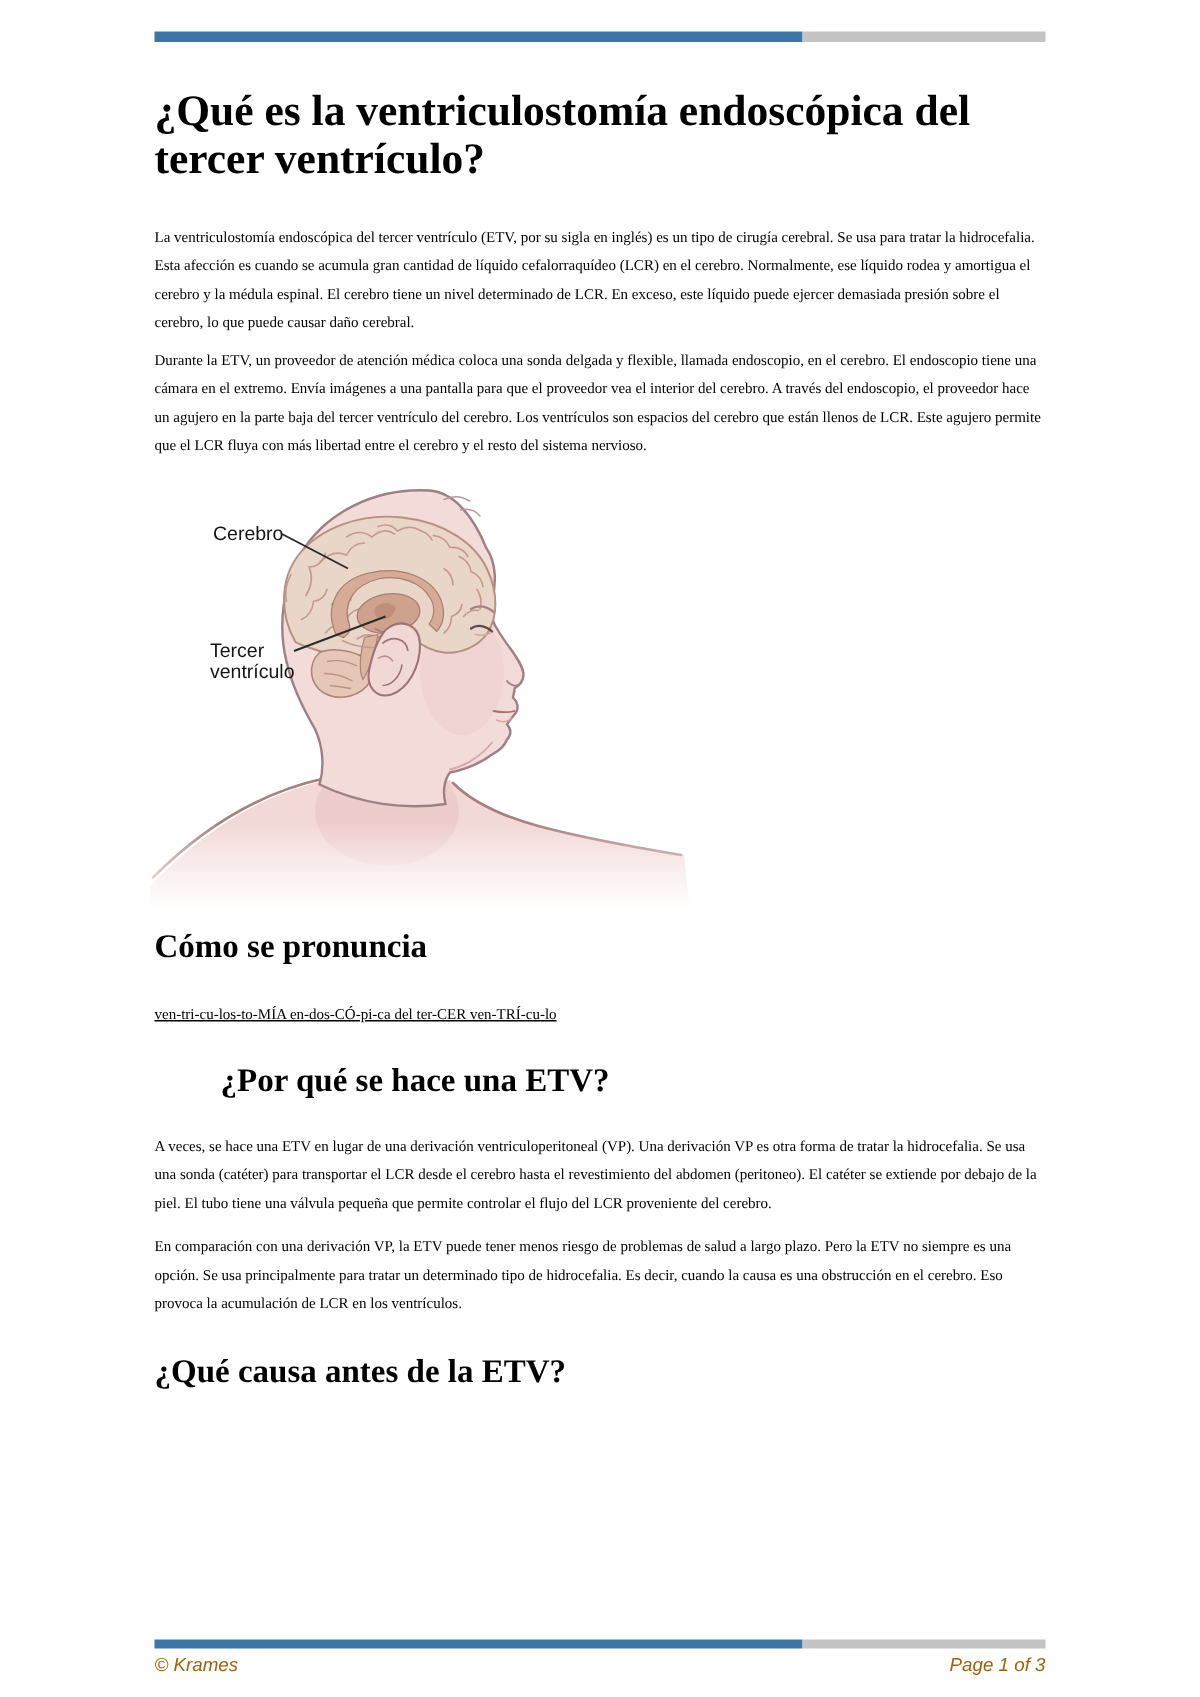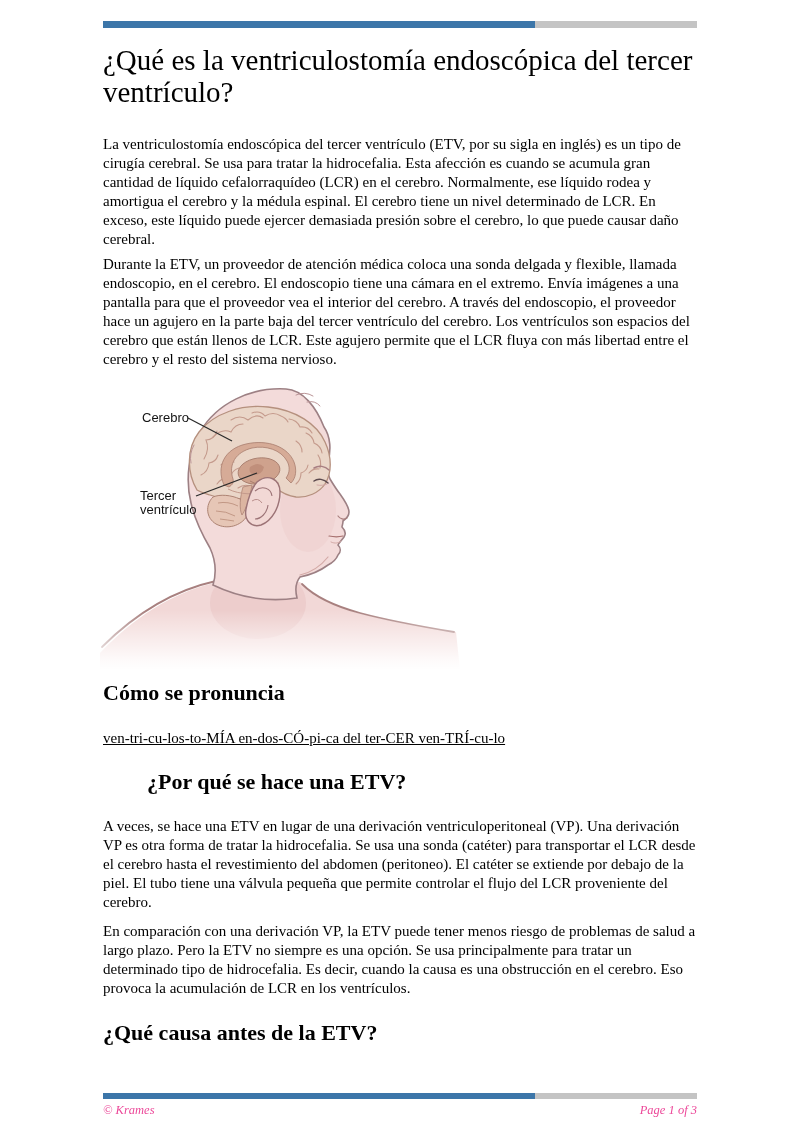--- a/index.html
+++ b/index.html
@@ -7,40 +7,40 @@
   .page {
     position:relative; width:800px; height:1131px; background:#fff;
     font-family:"Liberation Serif", serif; color:#000; overflow:hidden;
     margin:0 auto;
   }
   .content { padding:0 103px; }
   .accent-bar { display:flex; height:7px; margin-top:21px; }
   .accent-bar .seg-blue { width:72.8%; background:#3c76a9; }
   .accent-bar .seg-gray { flex:1; background:#c4c4c4; }
   h1.title {
-    margin-top:16px; font-size:29px; line-height:32px; font-weight:normal;
+    margin-top:30px; font-size:29px; line-height:32px; font-weight:bold;
   }
-  p.body { font-size:15px; line-height:19px; }
+  p.body { font-size:10px; line-height:19px; }
   .mt-p1 { margin-top:27px; }
   .mt-p2 { margin-top:6px; }
   .mt-p3 { margin-top:22px; }
   .mt-p4 { margin-top:10px; }
   h2.heading { font-size:22px; line-height:26px; font-weight:bold; }
   .mt-hpron  { margin-top:10px; }
   .mt-pron   { margin-top:23px;text-decoration:underline; }
   .mt-hporque{ margin-top:21px;margin-left:44px; }
   .mt-hantes { margin-top:22px; }
   .figure { margin-top:16px; margin-left:-3px; width:360px; height:285px; }
   .fig-label { font-family:"Liberation Sans", sans-serif; font-size:13px; fill:#141414; }
   .footer { position:absolute; left:103px; right:103px; top:1093px; }
   .footer .accent-bar { margin-top:0; height:6px; }
   .footer-row {
     display:flex; justify-content:space-between; margin-top:4px;
-    font-family:Liberation Serif, serif; font-style:italic;
-    font-size:12.5px; color:#ec4899;
+    font-family:Liberation Sans, sans-serif; font-style:italic;
+    font-size:12.5px; color:#a16207;
   }
 </style>
 </head>
 <body>
 
 <div class="page">
   <div class="content">
 
     <div class="accent-bar">
       <div class="seg-blue"></div>

